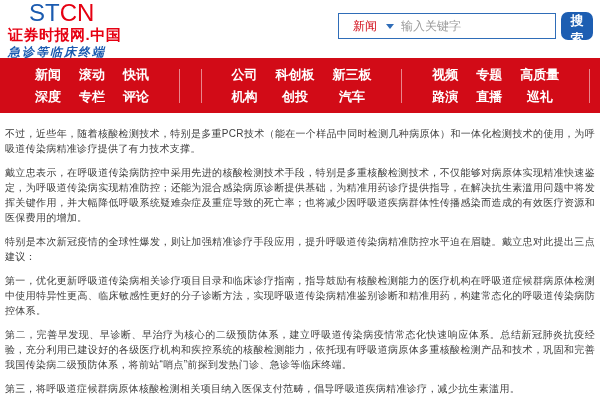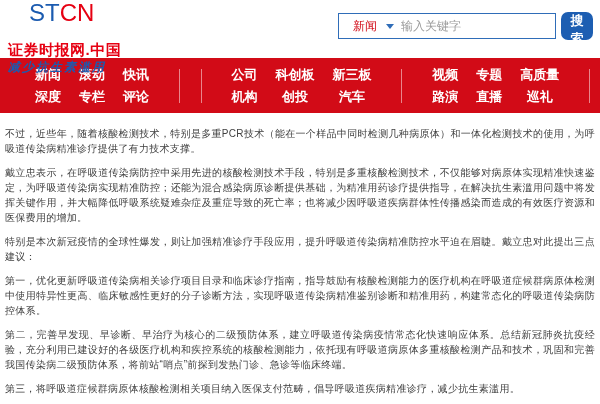--- a/index.html
+++ b/index.html
@@ -7,21 +7,21 @@
               font-family:"Liberation Sans","DejaVu Sans",sans-serif; }
 
   
   .header { position:relative; height:58px; background:#ffffff; }
 
   .logo { position:absolute; left:8px; top:1px; line-height:1; }
   .logo-stcn { font-size:24px; font-weight:normal; letter-spacing:0px; margin-left:21px;
                font-family:"Liberation Sans",sans-serif; font-stretch:condensed; }
   .logo-stcn .st { color:#1b5bb0; }
   .logo-stcn .cn { color:#e60012; }
-  .logo-sitename { font-size:15px; font-weight:bold; color:#e60012; margin-top:17px; letter-spacing:0.5px; }
+  .logo-sitename { font-size:15px; font-weight:bold; color:#e60012; margin-top:2px; letter-spacing:0.5px; }
   .logo-slogan { font-size:12px; font-weight:bold; font-style:italic; color:#1b5bb0;
                  font-family:"Liberation Serif","DejaVu Serif",serif; margin-top:4px; letter-spacing:2px; }
 
   .search { position:absolute; right:7px; top:12px; display:flex; align-items:center; }
   .search-box { display:flex; align-items:center; width:218px; height:26px;
                 border:1px solid #2f6db8; background:#fff; padding:0 6px; }
   .search-cat { font-size:12px; color:#d20b17; margin-left:8px; white-space:nowrap; cursor:pointer; }
   .caret { width:0; height:0; border-left:4px solid transparent; border-right:4px solid transparent;
            border-top:5px solid #2f6db8; margin:0 7px 0 9px; }
   .search-input { border:none; outline:none; flex:1; font-size:12px; color:#701a75; min-width:0;
@@ -48,21 +48,21 @@
   .main p { font-size:10px; line-height:15px; color:#404040; margin-bottom:9px;
             text-align:justify; letter-spacing:0.3px; }
 </style>
 </head>
 <body>
 
 <div class="header">
   <div class="logo">
     <div class="logo-stcn"><span class="st">ST</span><span class="cn">CN</span></div>
     <div class="logo-sitename">证券时报网.中国</div>
-    <div class="logo-slogan">减少抗生素滥用</div>
+    <div class="logo-slogan">急诊等临床终端</div>
   </div>
 
   <div class="search">
     <div class="search-box">
       <span class="search-cat">新闻</span>
       <span class="caret"></span>
       <input class="search-input" type="text" placeholder="输入关键字" style="">
     </div>
     <button class="search-btn">搜索</button>
   </div>

